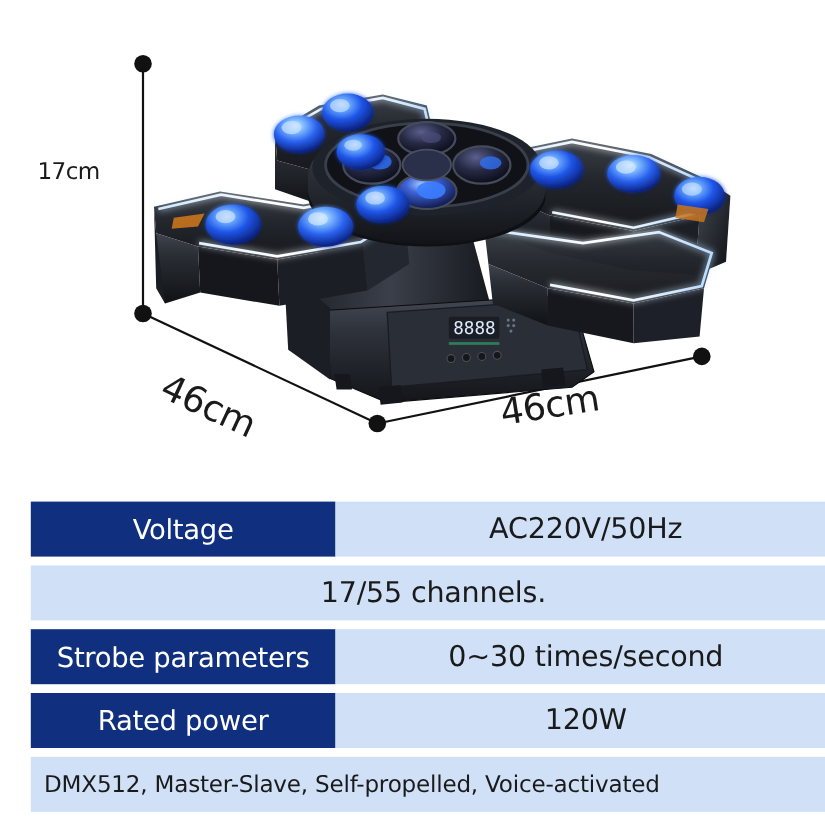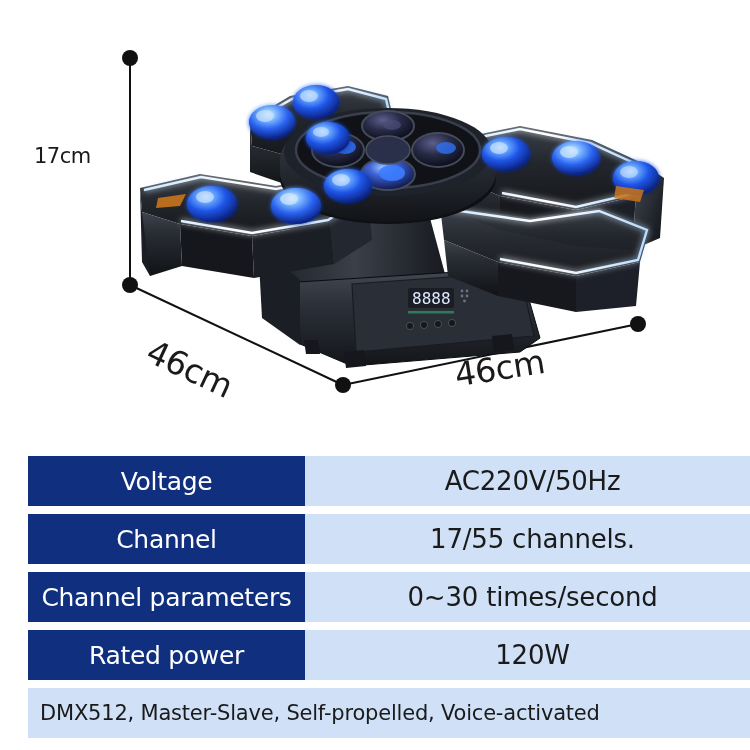--- a/index.html
+++ b/index.html
@@ -328,26 +328,25 @@
 </div>
 
 <div id="spec-table">
 
   <div class="spec-row">
     <div class="spec-label">Voltage</div>
     <div class="spec-value">AC220V/50Hz</div>
   </div>
 
   <div class="spec-row">
-    <div class="spec-label">Channel</div>
     <div class="spec-value">17/55 channels.</div>
   </div>
 
   <div class="spec-row">
-    <div class="spec-label">Channel parameters</div>
+    <div class="spec-label">Strobe parameters</div>
     <div class="spec-value">0~30 times/second</div>
   </div>
 
   <div class="spec-row">
     <div class="spec-label">Rated power</div>
     <div class="spec-value">120W</div>
   </div>
 
   <div class="spec-row wrap-row">
     <div class="spec-value">DMX512, Master-Slave, Self-propelled, Voice-activated</div>

